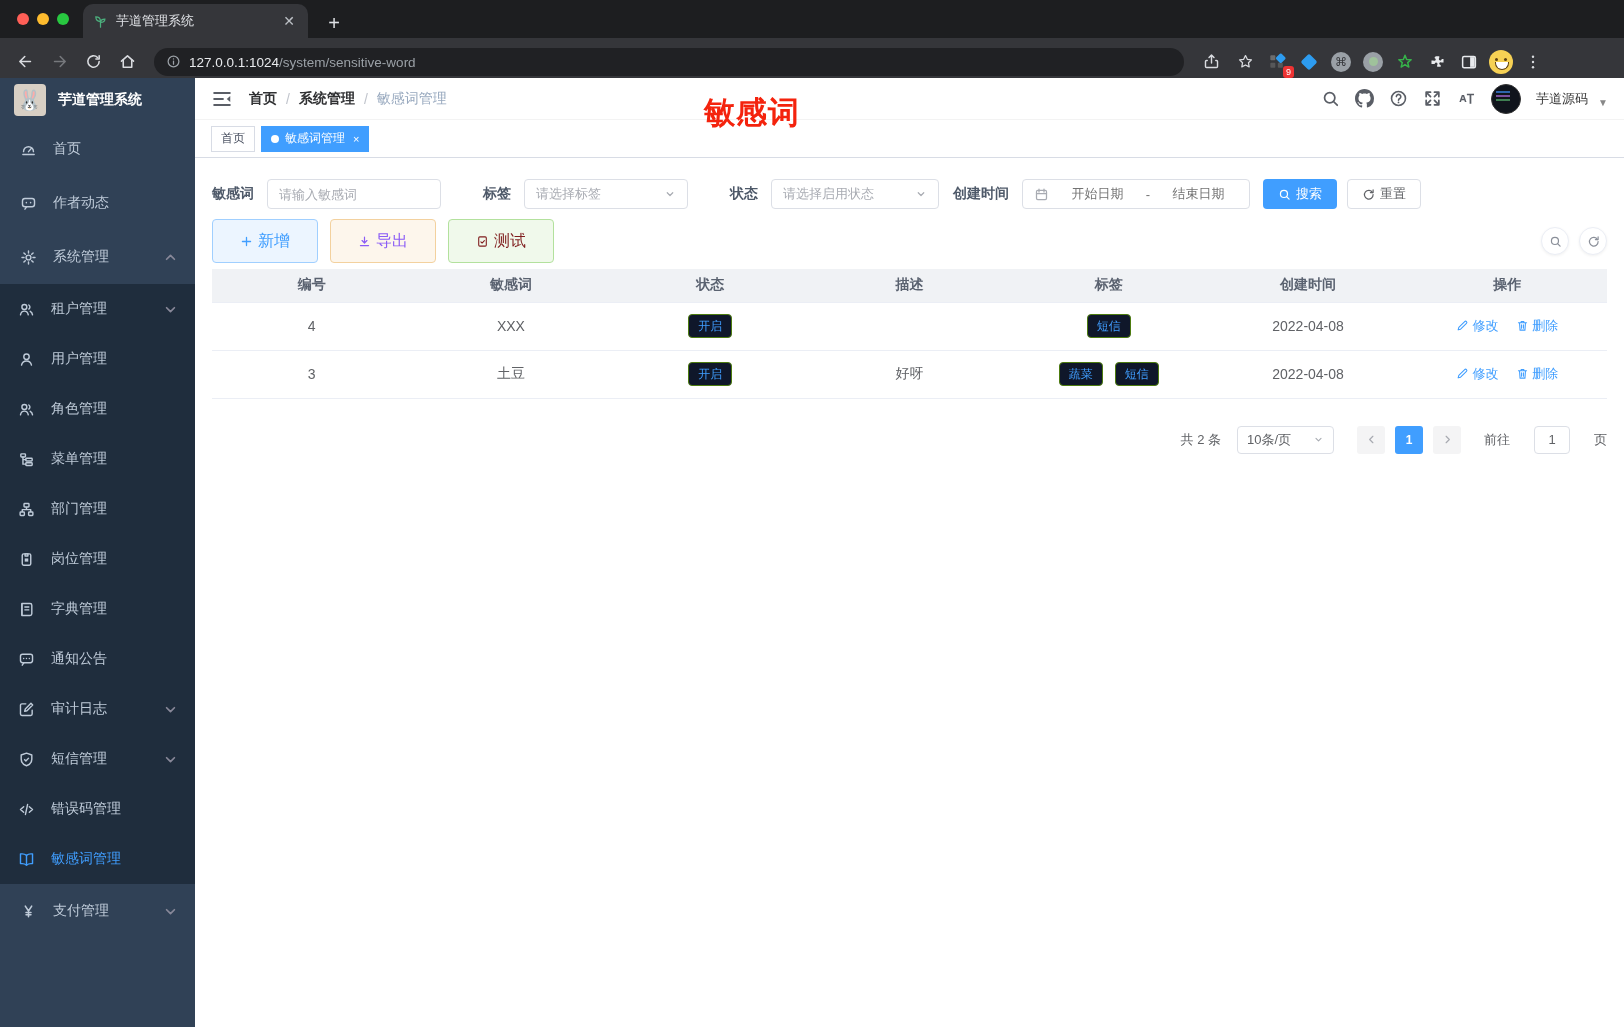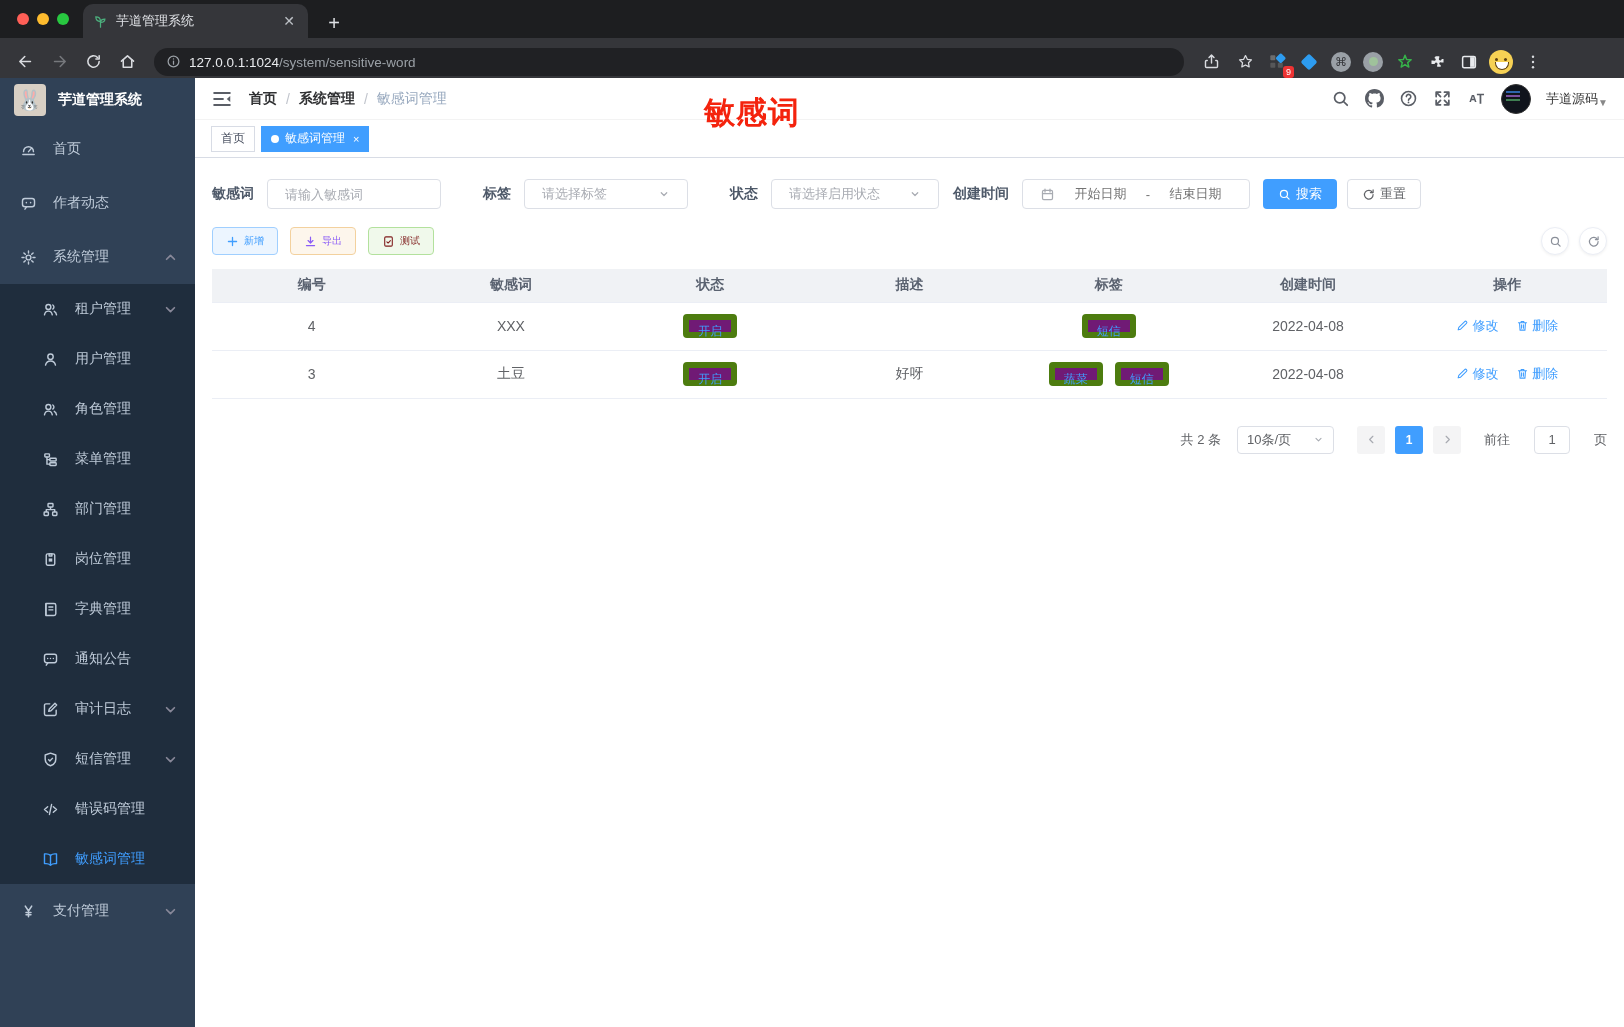--- a/index.html
+++ b/index.html
@@ -40,82 +40,82 @@
   
   .sidebar { width:195px; background:#304156; color:#bfcbd9; flex:none; display:flex; flex-direction:column; }
   .logo { height:44px; display:flex; align-items:center; gap:12px; padding:0 14px; }
   .logo .avatar { width:32px; height:32px; border-radius:4px; background:#d8cfc4; display:flex; align-items:center; justify-content:center; font-size:20px; overflow:hidden; }
   .logo .name { color:#fff; font-size:14px; font-weight:bold; white-space:nowrap; }
   .menu { flex:1; overflow:hidden; }
   .mi { display:flex; align-items:center; gap:16px; font-size:14px; cursor:pointer; }
   .mi .lbl { flex:1; white-space:nowrap; }
   .mi .chev { margin-right:16px; color:#889; width:12px; height:12px; }
   .mi.top { height:54px; padding-left:20px; }
-  .mi.sub { height:50px; padding-left:42px; background:#1f2d3d; }
+  .mi.sub { height:50px; padding-left:18px; background:#1f2d3d; }
   .mi.active { color:#409eff; }
   .mi .ic { width:17px; height:17px; }
 
   
   .main { flex:1; display:flex; flex-direction:column; background:#fff; min-width:0; }
   .navbar { height:42px; display:flex; align-items:center; padding:0 16px; border-bottom:1px solid #f3f3f3; }
   .fold { width:22px; height:22px; color:#5a5e66; margin-right:16px; cursor:pointer; }
   .crumbs { display:flex; align-items:center; gap:9px; font-size:14px; }
   .crumbs .c { color:#303133; font-weight:bold; }
   .crumbs .sep { color:#c0c4cc; }
   .crumbs .last { color:#97a8be; font-weight:normal; }
   .nav-right { margin-left:auto; display:flex; align-items:center; gap:15px; color:#5a5e66; }
   .nav-right .ic { width:19px; height:19px; cursor:pointer; }
   .uavatar { width:30px; height:30px; border-radius:50%; background:#10141c; border:1px solid #333; position:relative; overflow:hidden; }
   .uavatar:before { content:""; position:absolute; left:4px; top:6px; width:14px; height:2px; background:#2e6gad; background:#2e64ad; box-shadow:0 4px 0 #7a4f9e, 0 8px 0 #3f7f52; }
-  .uname { font-size:13px; color:#333; display:flex; align-items:flex-end; gap:0; cursor:pointer; }
+  .uname { font-size:13px; color:#333; display:flex; align-items:flex-end; gap:10px; cursor:pointer; }
   .uname .caret { color:#888; font-size:10px; }
 
   .annotation { position:absolute; left:704px; top:92px; font-size:31px; font-weight:bold; color:#f4230d; letter-spacing:1px; z-index:50; }
 
   .tagsbar { height:38px; display:flex; align-items:center; padding:0 16px; border-bottom:1px solid #d8dce5; gap:6px; }
   .vtab { height:26px; display:flex; align-items:center; gap:6px; padding:0 9px; border:1px solid #d8dce5; font-size:12px; color:#495060; background:#fff; cursor:pointer; }
   .vtab.active { background:#409eff; border-color:#409eff; color:#fff; }
   .vtab .dot { width:8px; height:8px; border-radius:50%; background:#fff; }
   .vtab .x { font-size:11px; margin-left:2px; }
 
   .content { flex:1; padding:20px 17px; position:relative; }
 
   
   .fform { display:flex; align-items:center; height:32px; }
   .flabel { font-size:14px; font-weight:bold; color:#4e5969; margin-right:13px; white-space:nowrap; }
-  .fctrl { height:30px; border:1px solid #dcdfe6; border-radius:4px; background:#fff; display:flex; align-items:center; padding:0 17px; font-size:13px; color:#a8abb2; }
+  .fctrl { height:30px; border:1px solid #dcdfe6; border-radius:4px; background:#fff; display:flex; align-items:center; padding:0 11px; font-size:13px; color:#a8abb2; }
   .fctrl input { border:none; outline:none; width:100%; font-size:13px; color:#606266; font-family:inherit; }
   .fctrl input::placeholder { color:#a8abb2; }
   .fsel { justify-content:space-between; cursor:pointer; }
   .fsel .chev { color:#a8abb2; width:12px; height:12px; }
   .gap42 { width:42px; flex:none; }
   .daterange { gap:9px; }
   .daterange .cal { color:#a8abb2; width:15px; height:15px; }
   .daterange .ph { color:#737373; }
   .btn { height:30px; border-radius:4px; font-size:13px; display:inline-flex; align-items:center; justify-content:center; gap:5px; cursor:pointer; border:1px solid transparent; padding:0 14px; font-family:inherit; }
   .btn .ic { width:13px; height:13px; }
   .btn-primary { background:#409eff; color:#fff; }
   .btn-plainwhite { background:#fff; border-color:#dcdfe6; color:#606266; }
 
   
   .actions { margin-top:17px; display:flex; align-items:center; height:28px; }
-  .btn-sm { height:28px; padding:0 13px; font-size:10px; }
+  .btn-sm { height:44px; padding:0 27px; font-size:16px; }
   .btn-plain-blue { background:#ecf5ff; border-color:#a0cfff; color:#409eff; margin-right:12px; }
   .btn-plain-warn { background:#fdf6ec; border-color:#f3d19e; color:#8b5cf6; margin-right:12px; }
   .btn-plain-green { background:#f0f9eb; border-color:#b3e19d; color:#7f1d1d; }
   .minicircles { margin-left:auto; display:flex; gap:10px; }
   .circbtn { width:28px; height:28px; border-radius:50%; border:1px solid #ebeef5; background:#fff; box-shadow:0 1px 3px rgba(0,0,0,.06); display:flex; align-items:center; justify-content:center; color:#8a8f99; cursor:pointer; }
   .circbtn .ic { width:13px; height:13px; }
 
   
   table { width:100%; border-collapse:collapse; table-layout:fixed; margin-top:14px; }
   thead th { background:#f0f2f5; height:33px; font-size:14px; color:#5a6270; font-weight:bold; text-align:center; }
   tbody td { height:48px; text-align:center; font-size:14px; color:#606266; border-bottom:1px solid #ebeef5; }
   tbody tr:first-child td { border-top:1px solid #ebeef5; }
-  .tag { display:inline-block; height:24px; line-height:22px; padding:0 9px; background:#701a75; border:6px solid #4d7c0f; border-radius:4px; color:#409eff; font-size:12px; margin:0 4px; }
+  .tag { display:inline-block; height:24px; line-height:22px; padding:0 9px; background:#0f172a; border:1px solid #4d7c0f; border-radius:4px; color:#409eff; font-size:12px; margin:0 4px; }
   .oplink { color:#409eff; font-size:13px; display:inline-flex; align-items:center; gap:3px; cursor:pointer; margin:0 7px; }
   .oplink .ic { width:13px; height:13px; }
 
   
   .pager { display:flex; align-items:center; justify-content:flex-end; margin-top:27px; font-size:13px; color:#606266; gap:0; }
   .ptotal { margin-right:16px; }
   .psize { width:97px; height:28px; border:1px solid #dcdfe6; border-radius:4px; display:flex; align-items:center; justify-content:space-between; padding:0 9px; color:#606266; margin-right:18px; cursor:pointer; }
   .psize .chev { width:11px; height:11px; color:#a8abb2; }
   .pbtn { width:28px; height:28px; border-radius:3px; background:#f4f4f5; color:#a8abb2; display:flex; align-items:center; justify-content:center; margin:0 5px; cursor:pointer; font-size:12px; }
   .pbtn .ic{ width:11px; height:11px; }

